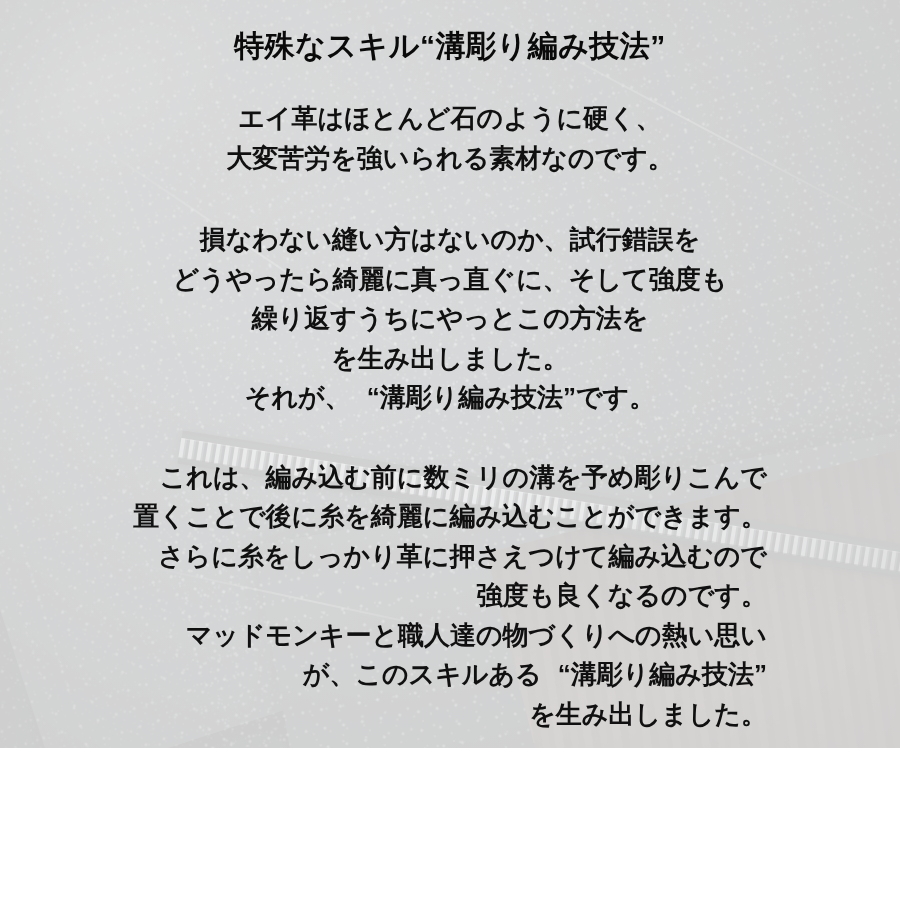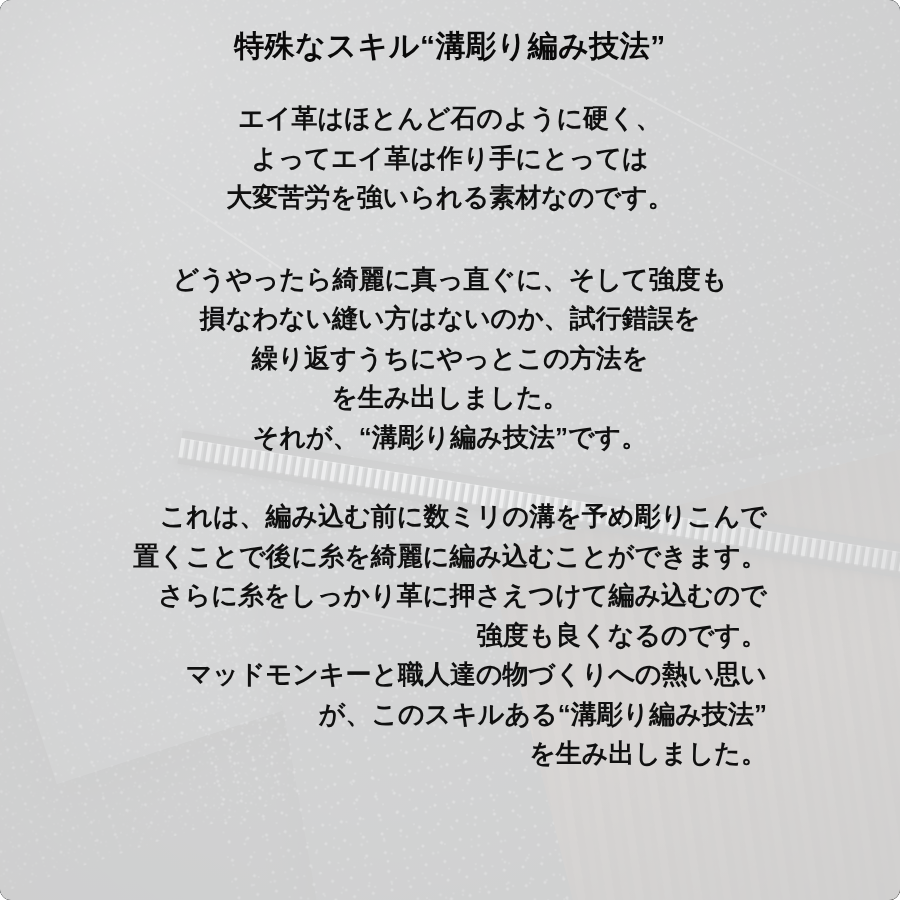--- a/index.html
+++ b/index.html
@@ -10,24 +10,23 @@
     width: 900px;
     height: 900px;
     overflow: hidden;
     font-family: "Liberation Sans", "DejaVu Sans", sans-serif;
     background: #ffffff;
   }
 
   #page {
     position: relative;
     width: 900px;
-    height: 900px;
+    height: 748px;
     background: #a3a3a3;
     overflow: hidden;
-    border-radius: 11px;
   }
 
   
   .photo {
     position: absolute;
     inset: 0;
     overflow: hidden;
     background: #2e3134;
   }
 
@@ -214,20 +213,21 @@
     margin: 0 0 30px 0;
     color: #101010;
     max-width: 800px;
   }
   .para:last-child { margin-bottom: 0; text-align: right; }
 
   .para .line { display: block; white-space: nowrap; }
 
   .emph {
     font-weight: 700;
+    margin-left: 16px;
   }
 
   
   .block-1 { margin-bottom: 42px; }
   .block-2 { margin-bottom: 40px; }
 </style>
 </head>
 <body>
 
 <div id="page">
@@ -259,27 +259,26 @@
     <div class="vignette"></div>
     <div class="wash"></div>
   </div>
 
   <div class="content">
 
     <h1 class="headline">特殊なスキル“溝彫り編み技法”</h1>
 
     <p class="para block-1">
       <span class="line">エイ革はほとんど石のように硬く、</span>
-      <span class="line">よってエイ革は作り手にとっては</span>
       <span class="line">大変苦労を強いられる素材なのです。</span>
     </p>
 
     <p class="para block-2">
+      <span class="line">損なわない縫い方はないのか、試行錯誤を</span>
       <span class="line">どうやったら綺麗に真っ直ぐに、そして強度も</span>
-      <span class="line">損なわない縫い方はないのか、試行錯誤を</span>
       <span class="line">繰り返すうちにやっとこの方法を</span>
       <span class="line">を生み出しました。</span>
       <span class="line">
         <span>それが、</span><span class="emph">“溝彫り編み技法”</span><span>です。</span>
       </span>
     </p>
 
     <p class="para">
       <span class="line">これは、編み込む前に数ミリの溝を予め彫りこんで</span>
       <span class="line">置くことで後に糸を綺麗に編み込むことができます。</span>

